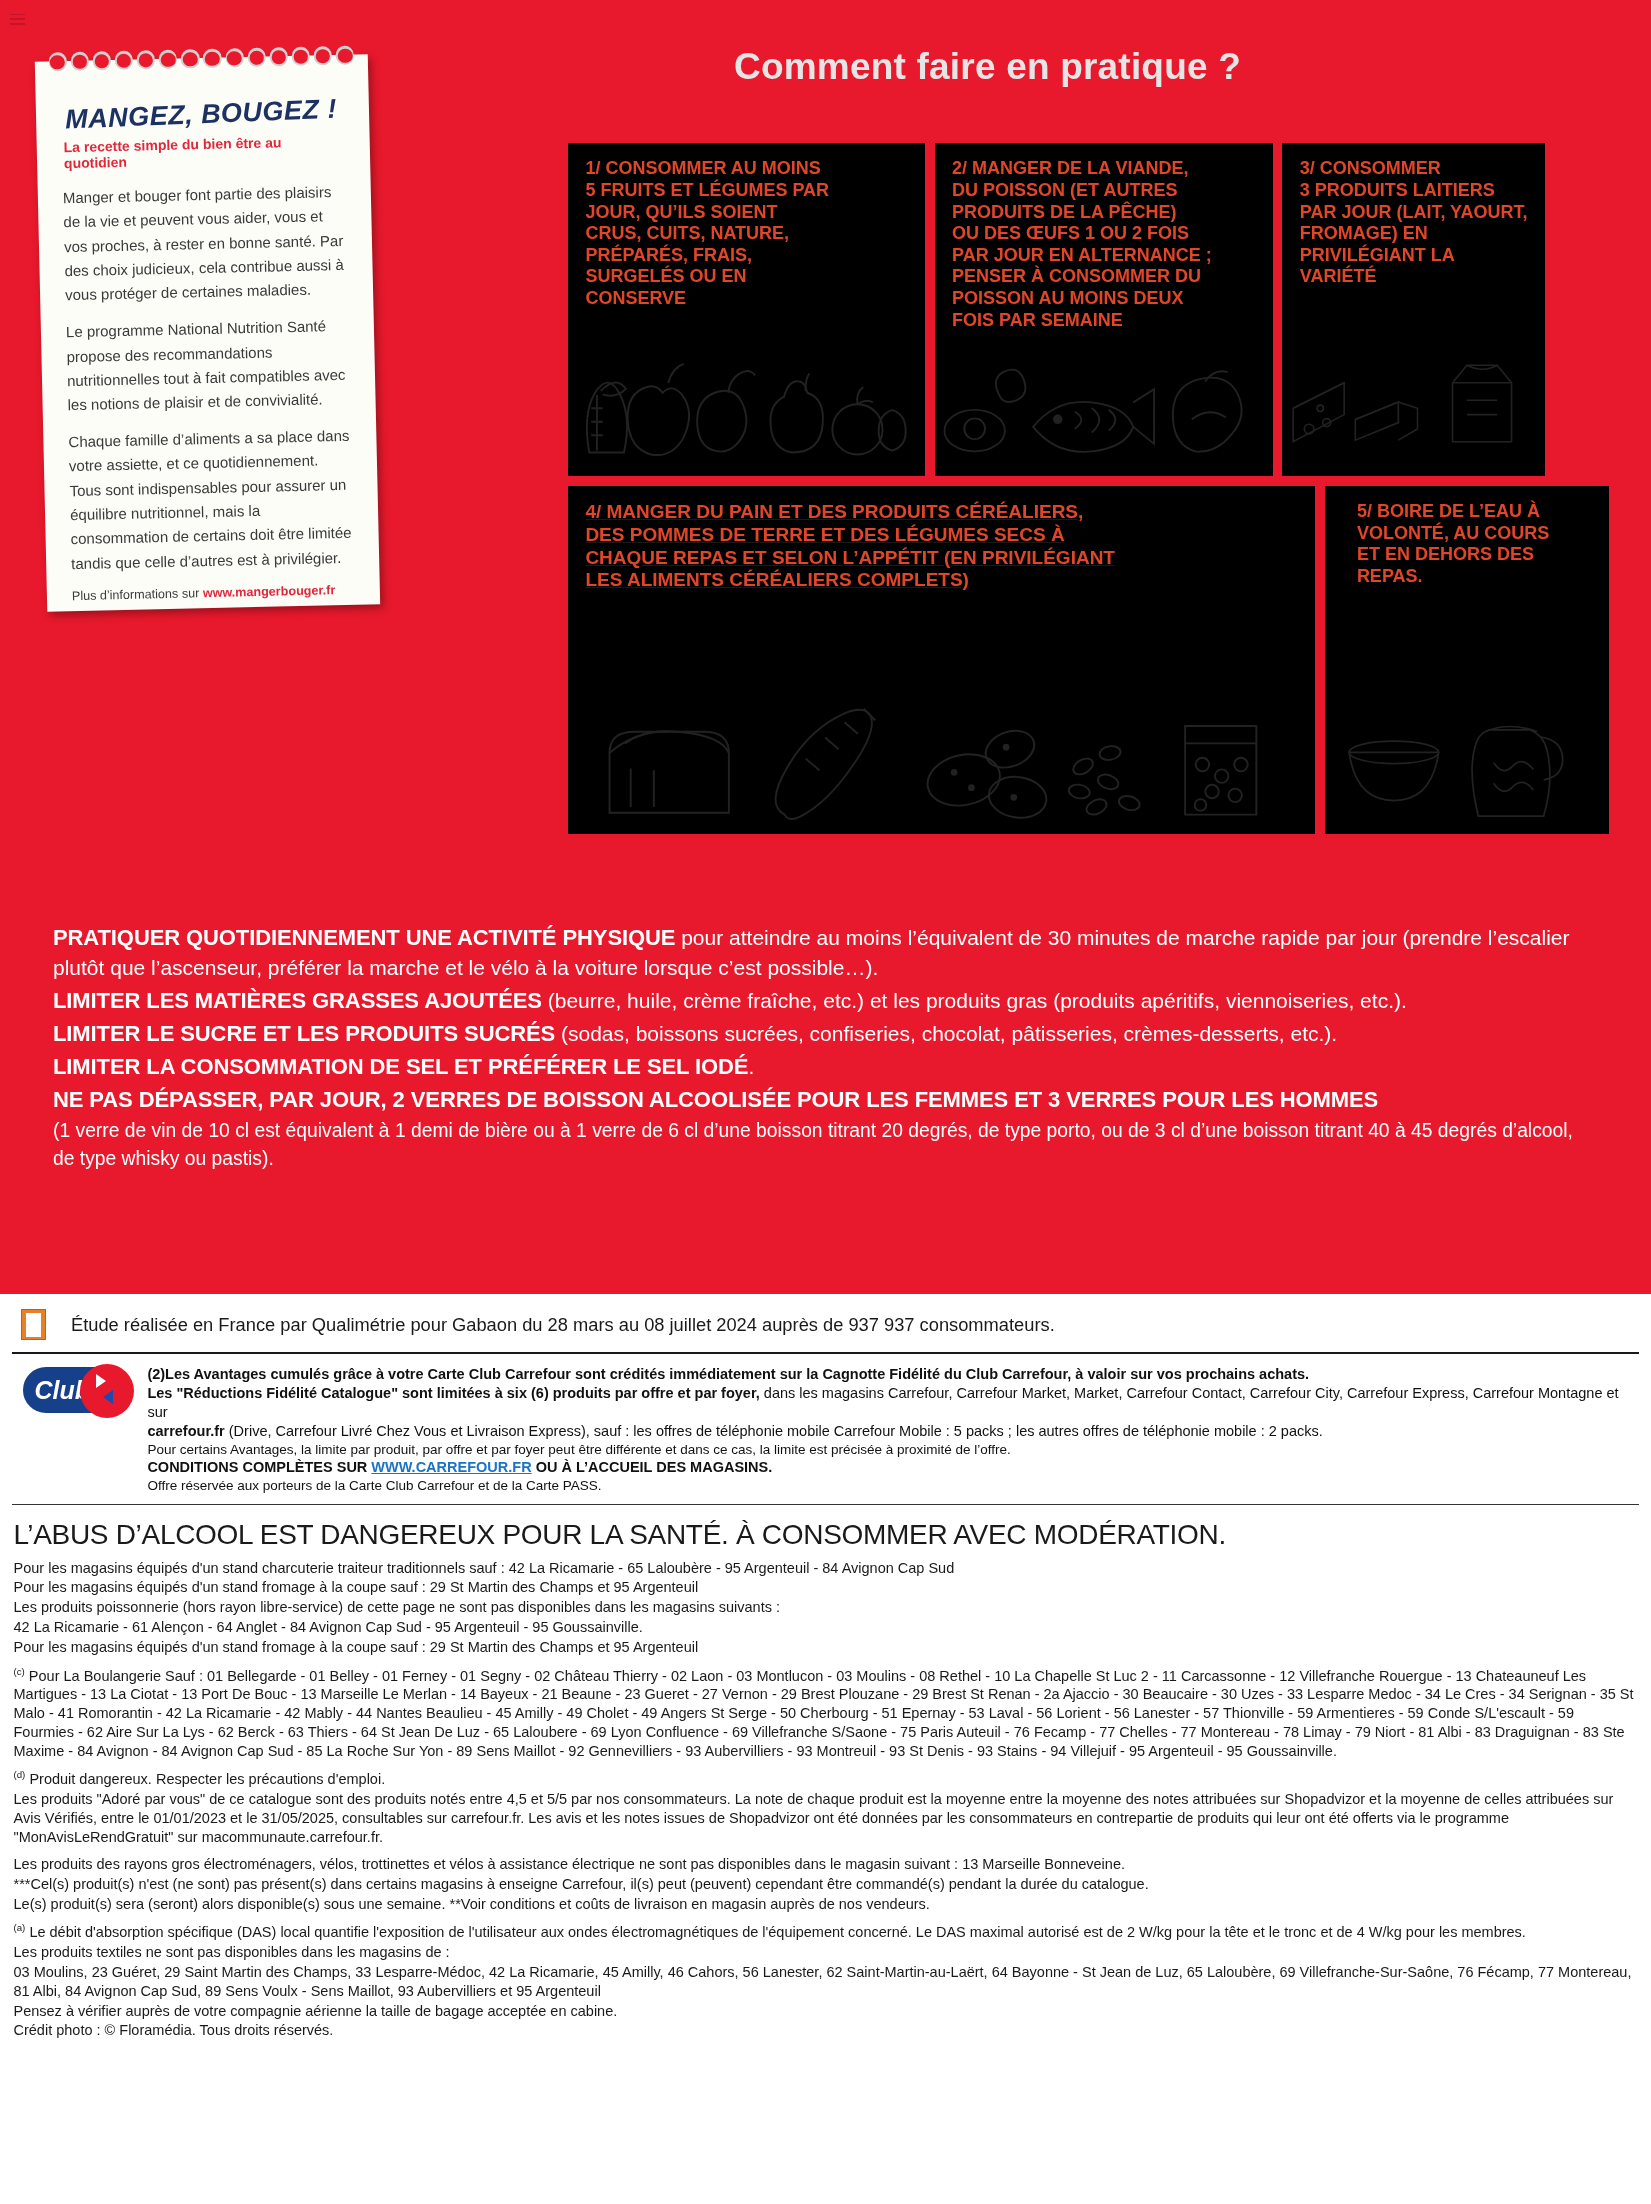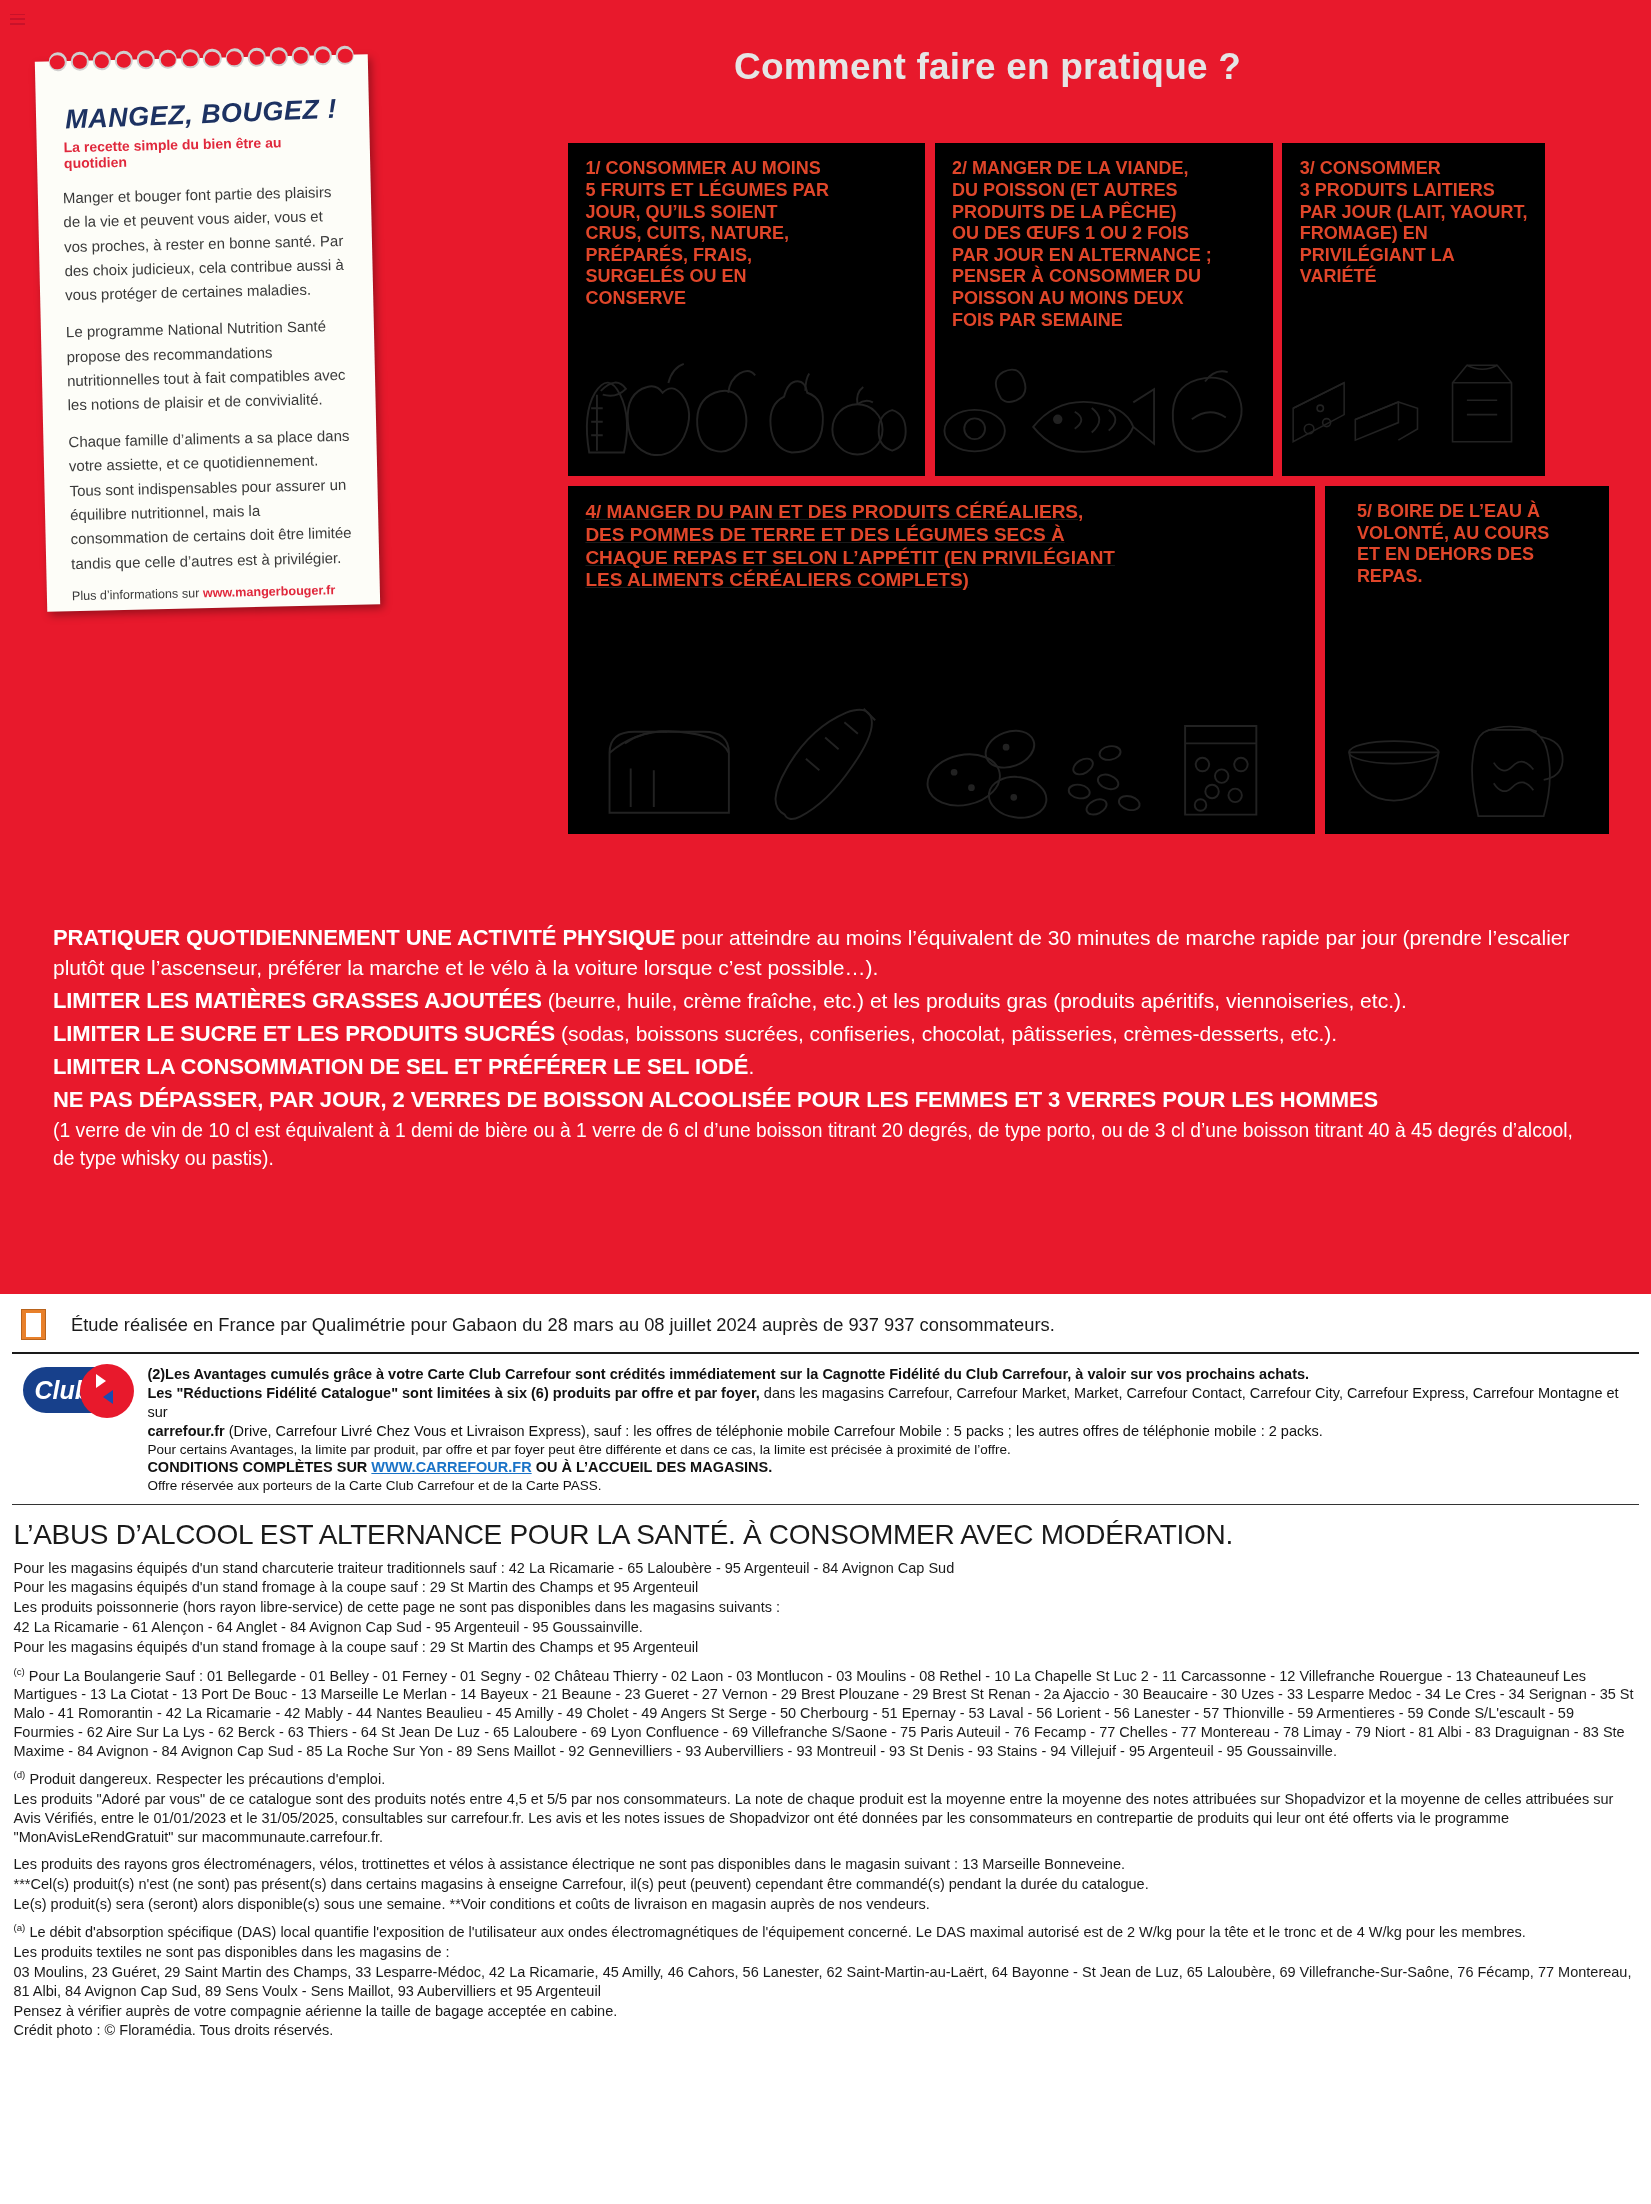--- a/index.html
+++ b/index.html
@@ -333,21 +333,21 @@
     <div class="cl small">Pour certains Avantages, la limite par produit, par offre et par foyer peut être différente et dans ce cas, la limite est précisée à proximité de l’offre.</div>
     <div class="cl b">
       <span>CONDITIONS COMPLÈTES SUR </span><a href="#" class="blue">WWW.CARREFOUR.FR</a><span> OU À L’ACCUEIL DES MAGASINS.</span>
     </div>
     <div class="cl small">Offre réservée aux porteurs de la Carte Club Carrefour et de la Carte PASS.</div>
   </div>
 </div>
 <div class="rule thin"></div>
 
 <div class="legal">
-  <h2>L’ABUS D’ALCOOL EST ALTERNANCE POUR LA SANTÉ. À CONSOMMER AVEC MODÉRATION.</h2>
+  <h2>L’ABUS D’ALCOOL EST DANGEREUX POUR LA SANTÉ. À CONSOMMER AVEC MODÉRATION.</h2>
 
   <p class="lp">Pour les magasins équipés d'un stand charcuterie traiteur traditionnels sauf : 42 La Ricamarie - 65 Laloubère - 95 Argenteuil - 84 Avignon Cap Sud</p>
   <p class="lp">Pour les magasins équipés d'un stand fromage à la coupe sauf : 29 St Martin des Champs et 95 Argenteuil</p>
   <p class="lp">Les produits poissonnerie (hors rayon libre-service) de cette page ne sont pas disponibles dans les magasins suivants :</p>
   <p class="lp">42 La Ricamarie - 61 Alençon - 64 Anglet - 84 Avignon Cap Sud - 95 Argenteuil - 95 Goussainville.</p>
   <p class="lp">Pour les magasins équipés d'un stand fromage à la coupe sauf : 29 St Martin des Champs et 95 Argenteuil</p>
 
   <p class="lp gap">
     <sup class="tag">(c)</sup>
     <span>Pour La Boulangerie Sauf : 01 Bellegarde - 01 Belley - 01 Ferney - 01 Segny - 02 Château Thierry - 02 Laon - 03 Montlucon - 03 Moulins - 08 Rethel - 10 La Chapelle St Luc 2 - 11 Carcassonne - 12 Villefranche Rouergue - 13 Chateauneuf Les Martigues - 13 La Ciotat - 13 Port De Bouc - 13 Marseille Le Merlan - 14 Bayeux - 21 Beaune - 23 Gueret - 27 Vernon - 29 Brest Plouzane - 29  Brest St Renan - 2a Ajaccio - 30 Beaucaire - 30 Uzes - 33 Lesparre Medoc - 34 Le Cres - 34 Serignan - 35 St Malo - 41 Romorantin - 42 La Ricamarie - 42 Mably - 44 Nantes Beaulieu - 45 Amilly - 49 Cholet - 49 Angers St Serge - 50 Cherbourg - 51 Epernay - 53 Laval - 56 Lorient - 56 Lanester - 57 Thionville - 59 Armentieres - 59 Conde S/L'escault - 59 Fourmies - 62 Aire Sur La Lys - 62 Berck - 63 Thiers - 64 St Jean De Luz - 65 Laloubere - 69 Lyon Confluence - 69 Villefranche S/Saone - 75 Paris Auteuil - 76 Fecamp - 77 Chelles - 77 Montereau - 78 Limay - 79 Niort - 81 Albi - 83 Draguignan - 83 Ste Maxime - 84 Avignon - 84 Avignon Cap Sud - 85 La Roche Sur Yon - 89 Sens Maillot - 92 Gennevilliers - 93 Aubervilliers - 93 Montreuil - 93 St Denis - 93 Stains - 94 Villejuif - 95 Argenteuil - 95 Goussainville.</span>

